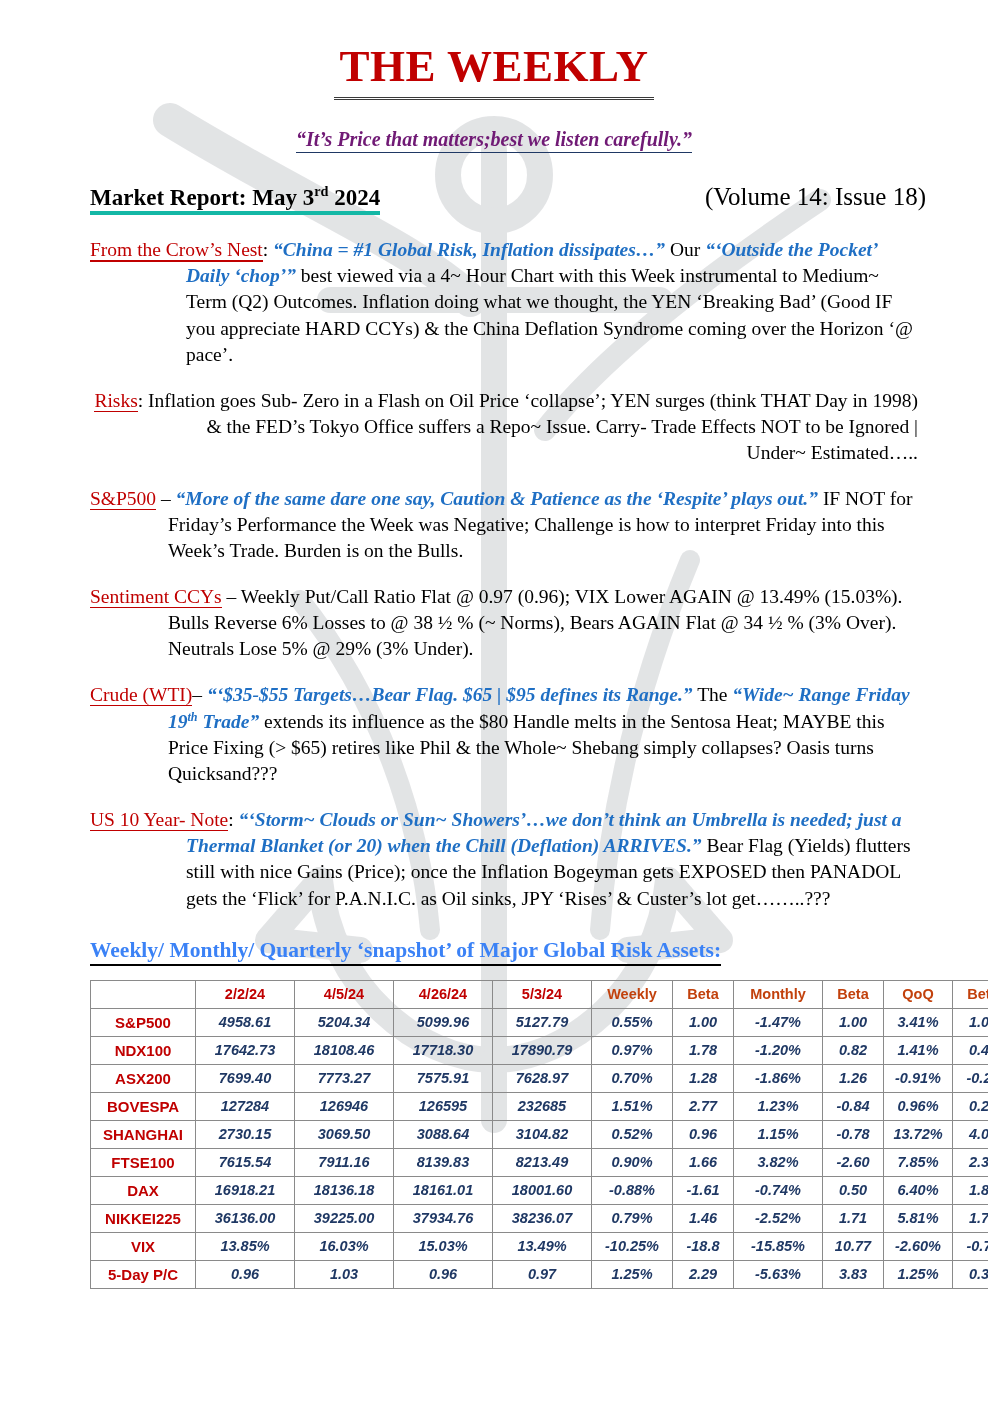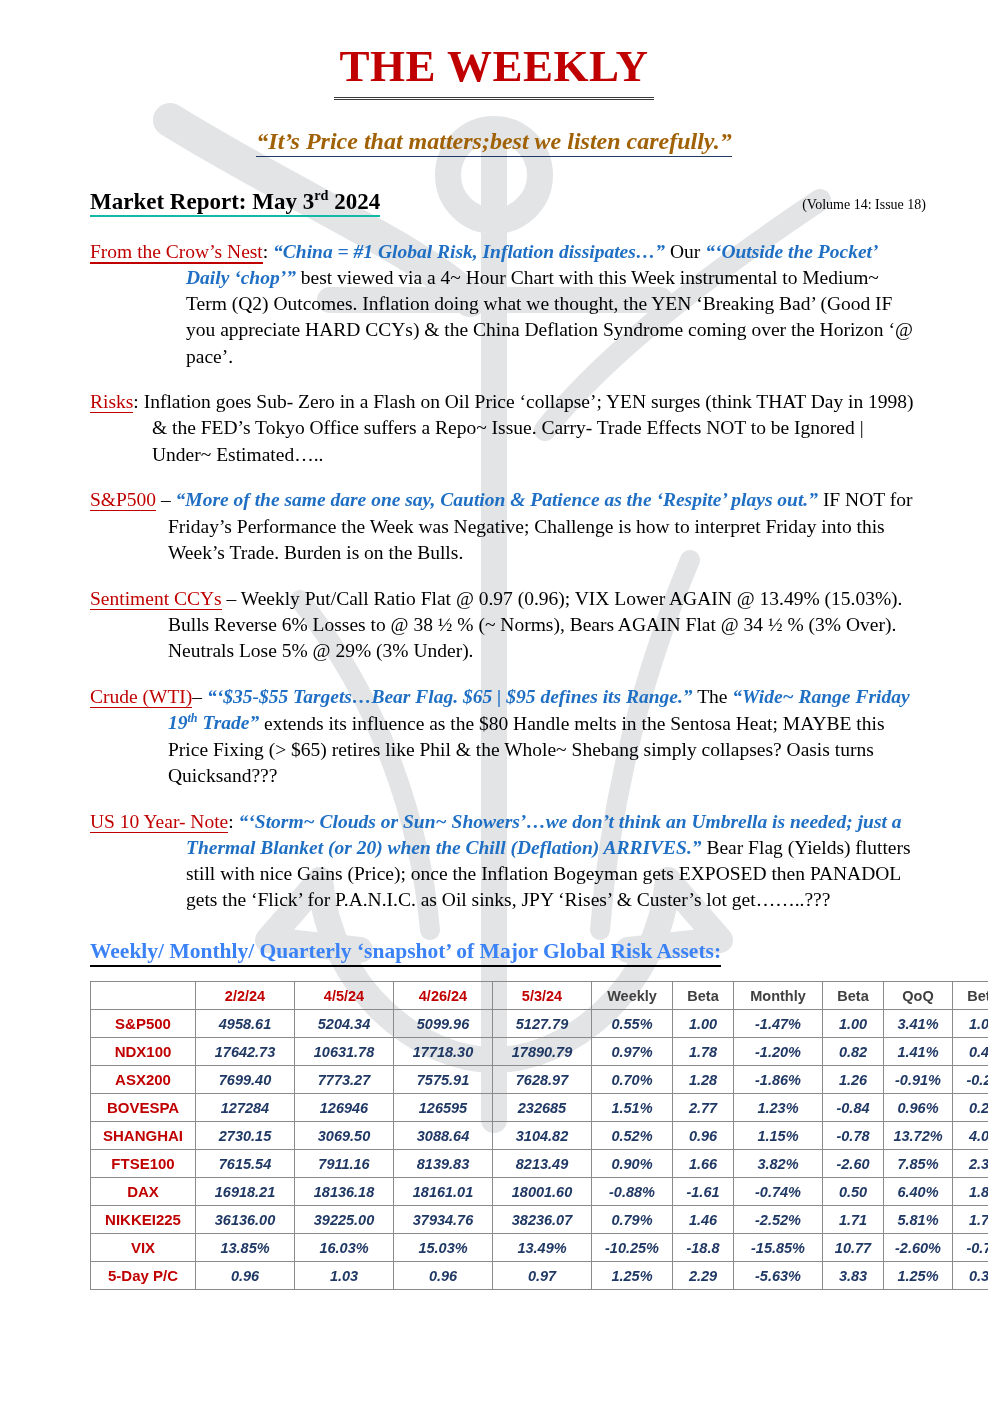--- a/index.html
+++ b/index.html
@@ -45,67 +45,67 @@
     border-bottom: 3px double #3a3a3a;
     padding: 0 6px 8px 6px;
     line-height: 1.0;
   }
   .masthead-sub {
     margin-top: 28px;
     text-align: center;
   }
   .masthead-sub span {
     display: inline-block;
-    font-size: 24px;
+    font-size: 20px;
     font-style: italic;
     font-weight: bold;
-    color: #a16207;
+    color: #701a75;
     border-bottom: 1.5px solid #1F3864;
     padding-bottom: 1px;
   }
 
   
   .report-line {
     margin-top: 30px;
     padding: 0 62px 0 90px;
     display: flex;
     align-items: baseline;
     justify-content: space-between;
   }
   .report-title {
     font-size: 23px;
     font-weight: bold;
     color: #000000;
-    border-bottom: 2px solid #14b8a6;
+    border-bottom: 4px solid #14b8a6;
     padding-bottom: 0px;
     white-space: nowrap;
   }
   .report-title sup { font-size: 0.62em; }
   .report-volume {
-    font-size: 14px;
+    font-size: 25px;
     color: #000000;
     white-space: nowrap;
   }
 
   
   .sections {
     margin-top: 22px;
     padding: 0 70px 0 90px;
   }
   .section {
     margin-bottom: 17px;
     font-size: 19.5px;
     line-height: 1.345;
     color: #000000;
     text-align: left;
     padding-left: 96px;
     text-indent: -96px;
   }
   .section.narrow { padding-left: 78px; text-indent: -78px; }
-  .section.tight  { padding-left: 62px; text-indent: -62px; }
+  .section.tight  { padding-left: 62px; text-indent: -62px; text-align: right; }
 
   .h-strong {
     font-weight: normal;
     color: #C00000;
     border-bottom: 2px solid #C00000;
   }
   .h-plain {
     font-weight: normal;
     color: #C00000;
     border-bottom: 1.5px solid #C00000;
@@ -149,21 +149,21 @@
     overflow: hidden;
     white-space: nowrap;
   }
   table.snapshot th {
     font-size: 14.5px;
     font-weight: bold;
     margin-top: 25px;
   }
   th.col-label { width: 98px; border-top-color: #8a8a8a; }
   th.col-date  { width: 92px; color: #C00000; }
-  th.col-metric{ color: #404040; }
+  th.col-metric{ color: #c2410c; }
   th.w-weekly  { width: 74px; }
   th.w-beta    { width: 54px; }
   th.w-monthly { width: 82px; }
   th.w-qoq     { width: 62px; }
 
   td.row-label {
     font-size: 15px;
     font-weight: bold;
     color: #C00000;
     text-align: left;
@@ -262,21 +262,21 @@
             <td class="val">0.55%</td>
             <td class="val">1.00</td>
             <td class="val">-1.47%</td>
             <td class="val">1.00</td>
             <td class="val">3.41%</td>
             <td class="val">1.00</td>
           </tr>
           <tr>
             <td class="row-label">NDX100</td>
             <td class="val">17642.73</td>
-            <td class="val">10631.78</td>
+            <td class="val">18108.46</td>
             <td class="val">17718.30</td>
             <td class="val">17890.79</td>
             <td class="val">0.97%</td>
             <td class="val">1.78</td>
             <td class="val">-1.20%</td>
             <td class="val">0.82</td>
             <td class="val">1.41%</td>
             <td class="val">0.41</td>
           </tr>
           <tr>

